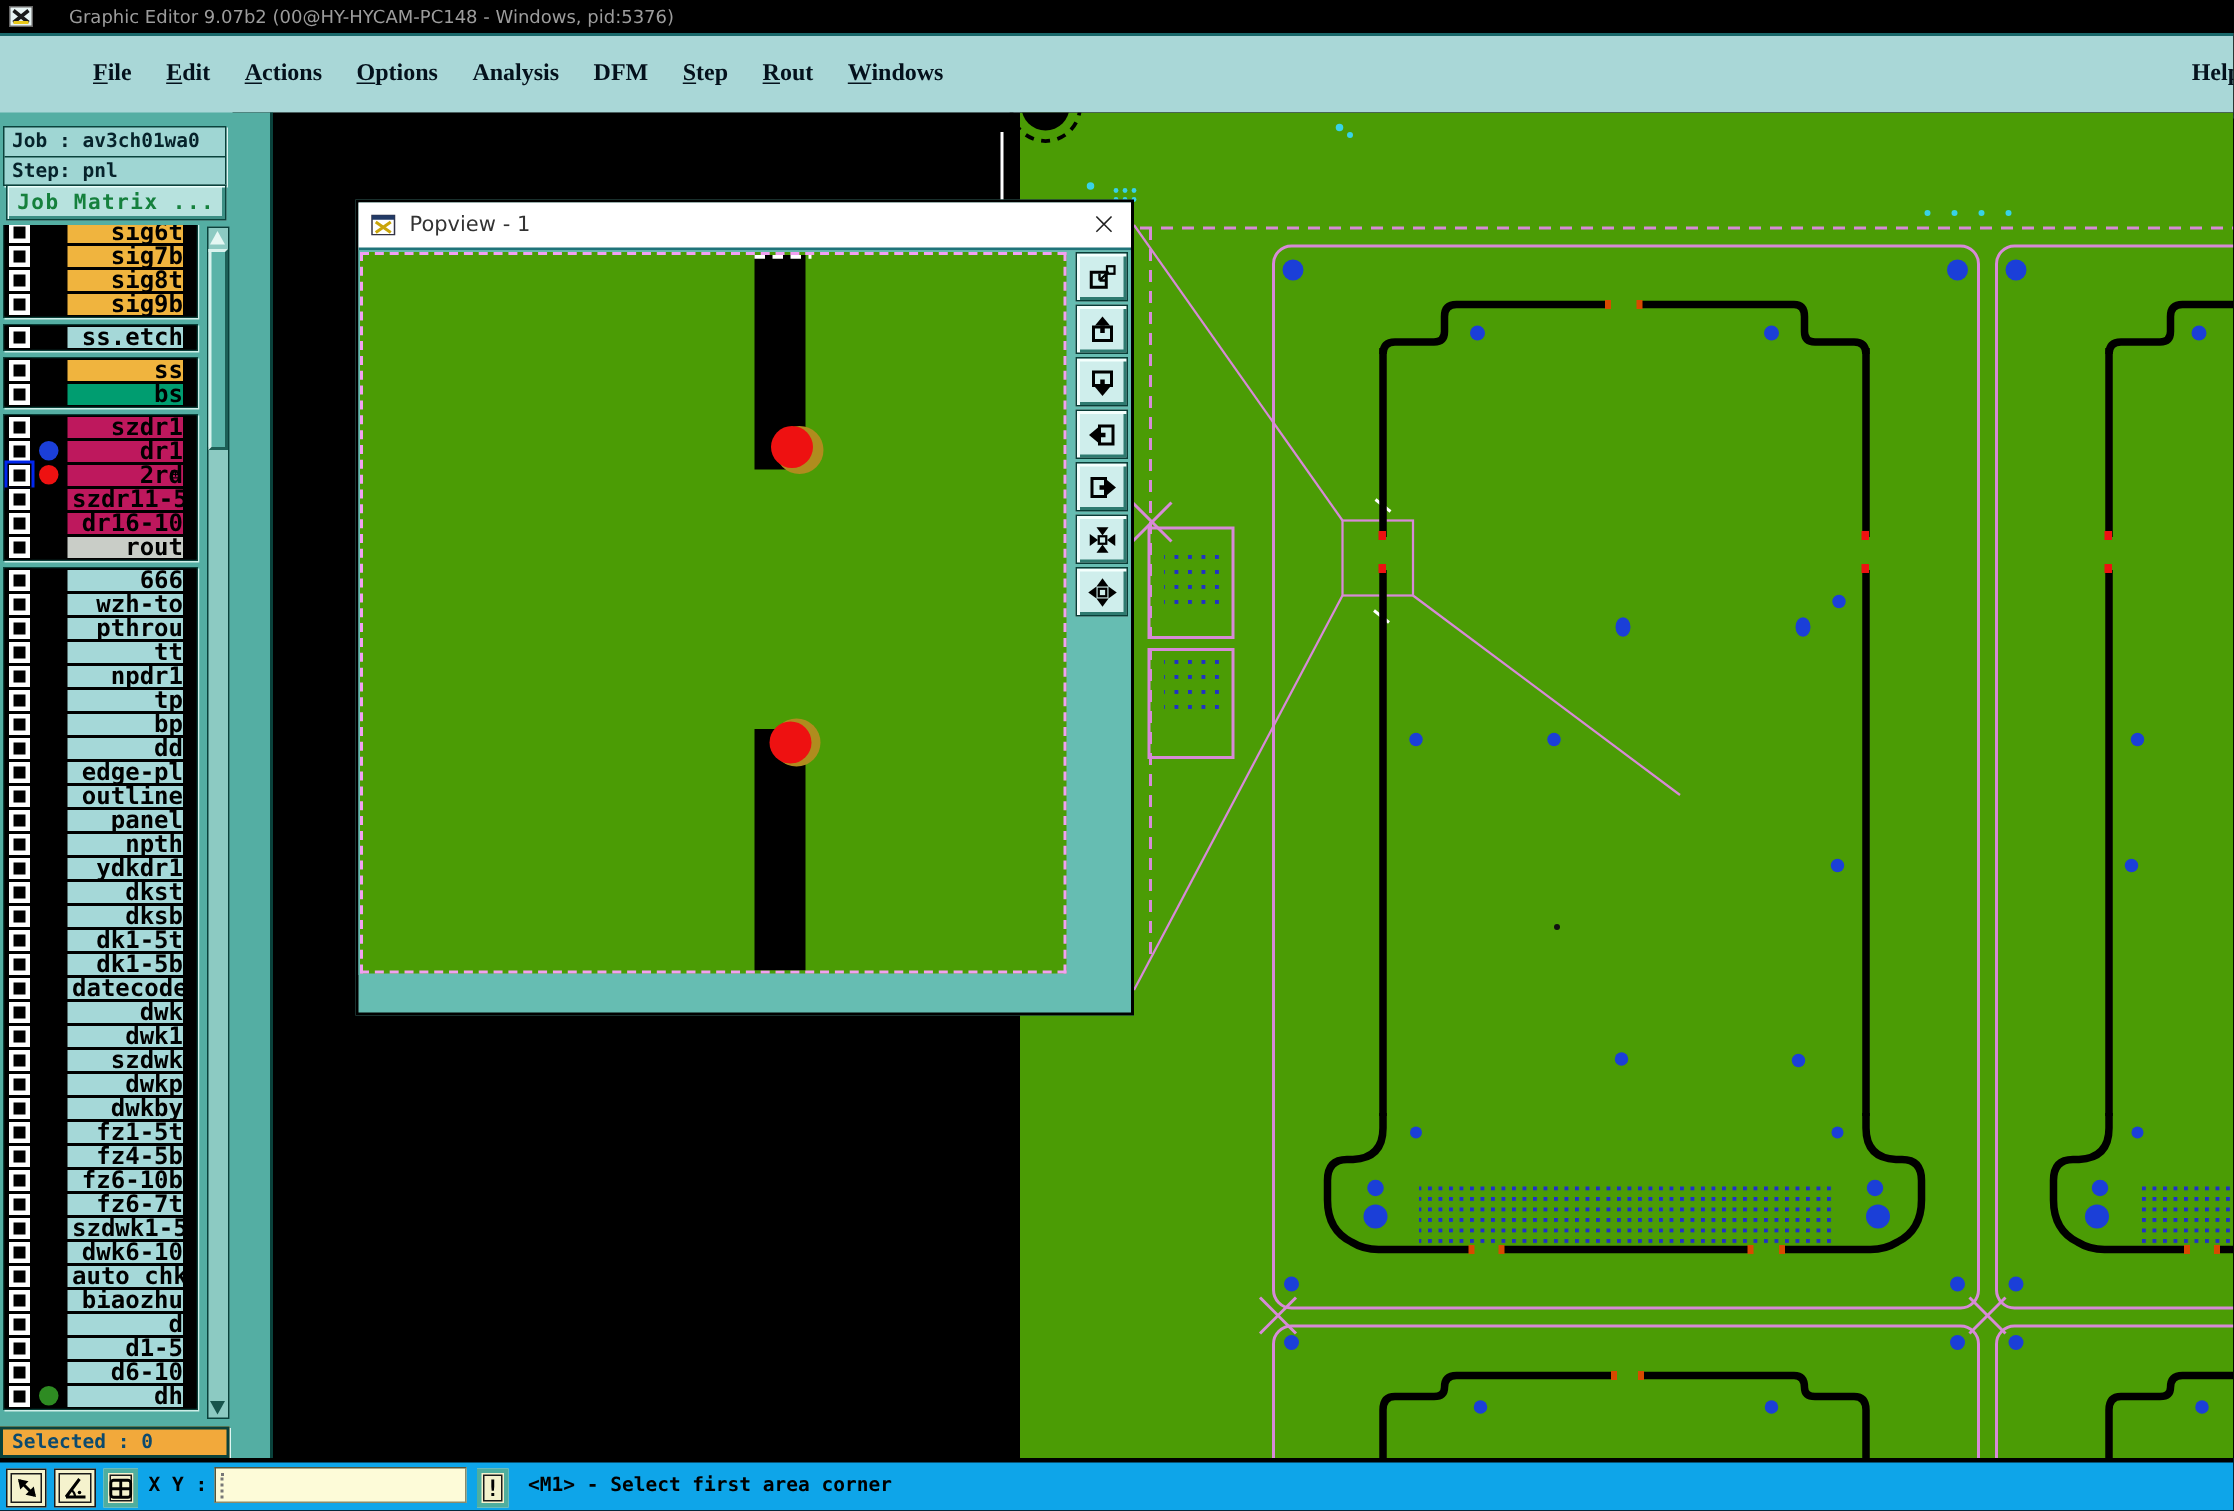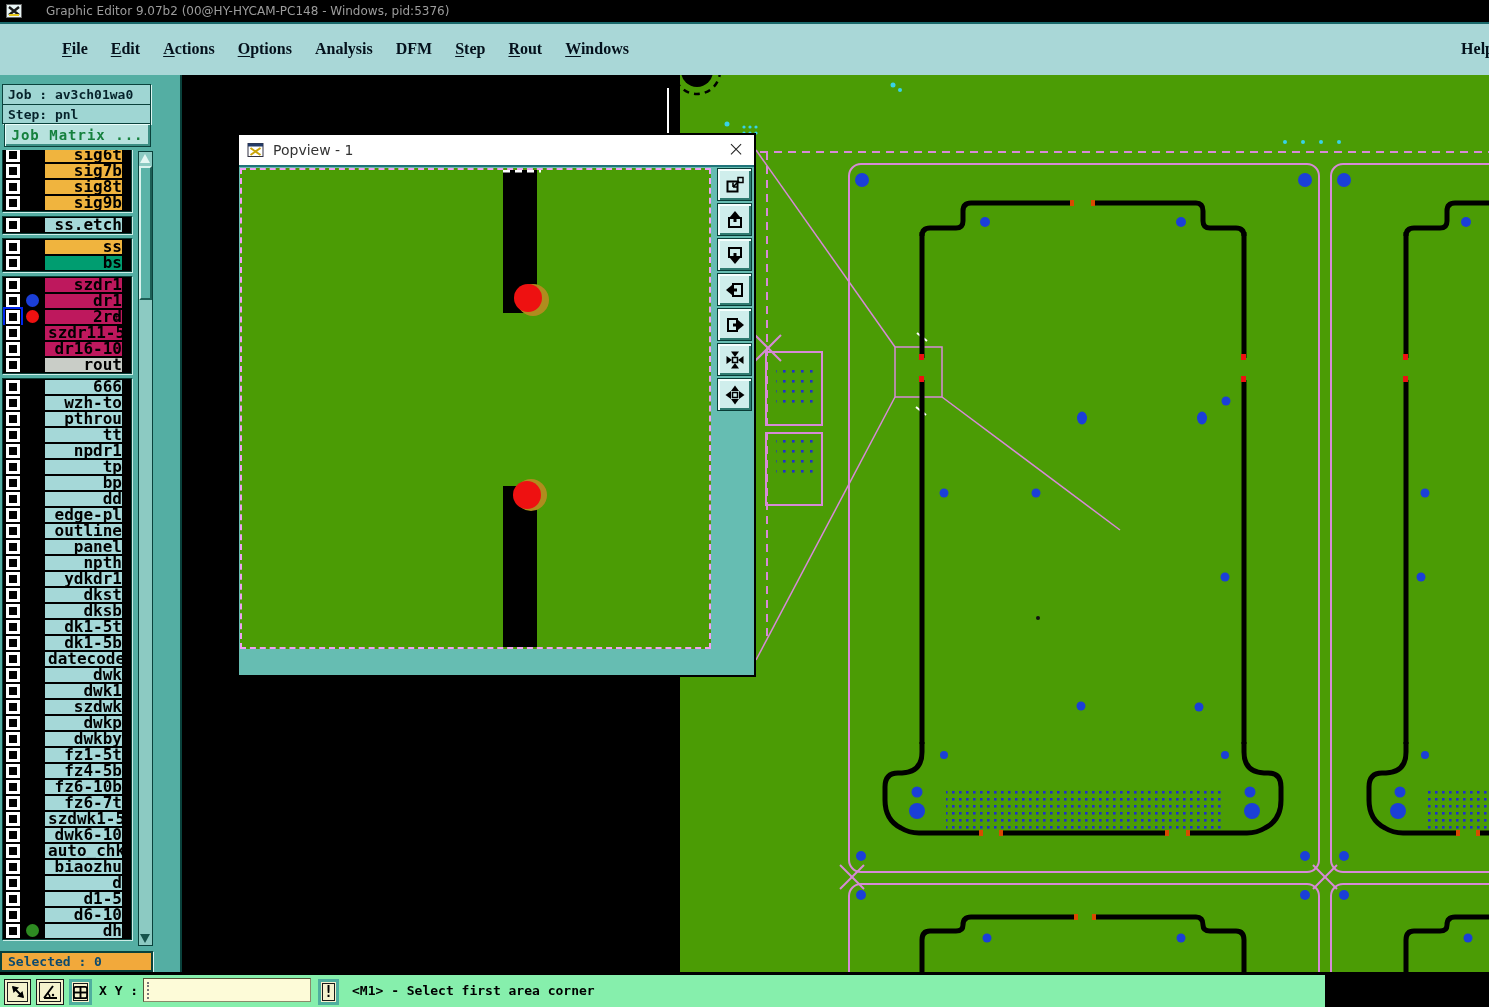--- a/index.html
+++ b/index.html
@@ -81,21 +81,21 @@
   .pv-btn{width:35px;height:33px;margin-bottom:2px;background:#cfeeec;border:1px solid #083c36;
           box-sizing:border-box;box-shadow:inset 2px 2px 0 #f4fffd, inset -2px -2px 0 #2e7a70;
           display:flex;align-items:center;justify-content:center;cursor:pointer;}
   .pv-close-bar{position:absolute;left:0;top:515px;right:0;height:25px;background:#2f9187;}
   .pv-close-btn{position:absolute;left:3px;top:2px;right:3px;height:21px;background:#b9e6e3;
                 border:1px solid #083c36;box-shadow:inset 1px 1px 0 #eafffb, inset -2px -2px 0 #38877d;
                 font-size:14px;font-weight:bold;color:#06232b;text-align:center;line-height:20px;
                 letter-spacing:2px;cursor:pointer;}
 
   
-  .statusbar{position:absolute;left:0;top:972px;width:1325px;height:35px;background:#86efac;
+  .statusbar{position:absolute;left:0;top:972px;width:1489px;height:35px;background:#0ea5e9;
              border-top:3px solid #000;box-sizing:border-box;}
   .sbtn{position:absolute;top:4px;background:#f5f2cd;border:1px solid #1a1a1a;box-sizing:border-box;
         box-shadow:inset 0 0 0 2px #f5f2cd, inset 0 0 0 3px #1a1a1a;
         display:flex;align-items:center;justify-content:center;cursor:pointer;}
   .sbtn.active{border:3px solid #4fae9e;box-shadow:inset 0 0 0 1px #f5f2cd, inset 0 0 0 2px #1a1a1a;}
   .xy-label{position:absolute;left:99px;top:8px;font-size:13px;font-weight:bold;color:#000;}
   .xy-input{position:absolute;left:143px;top:3px;width:168px;height:24px;background:#fdfbd8;
             border:1px solid #8a8a6a;border-top-color:#55553a;border-left-color:#55553a;
             box-sizing:border-box;font-family:"DejaVu Sans Mono",monospace;font-size:13px;padding:0 4px;}
   .xy-caret{position:absolute;left:147px;top:7px;width:1px;height:17px;border-left:2px dotted #777;}

